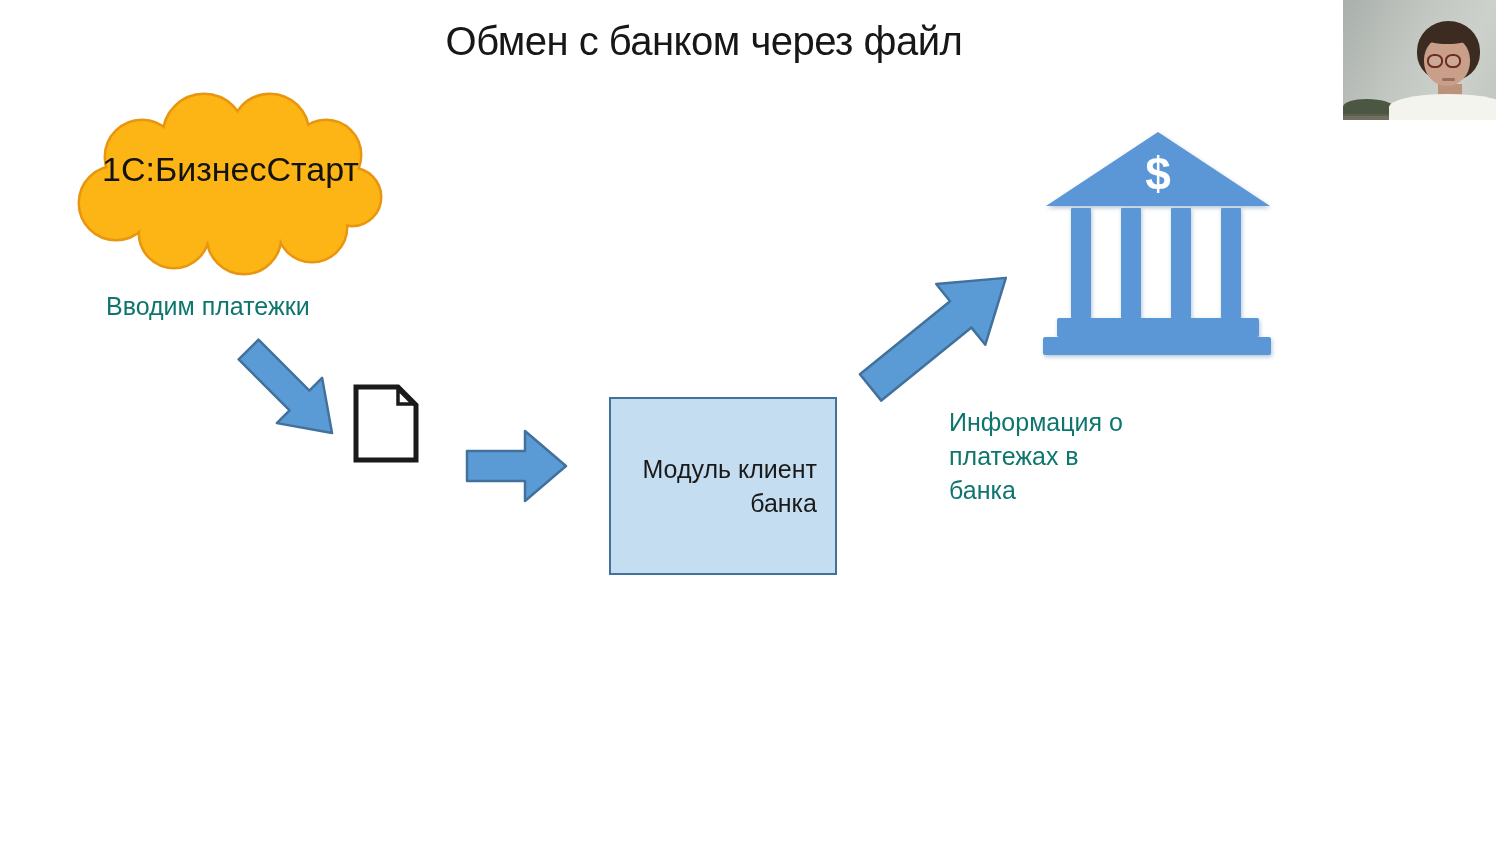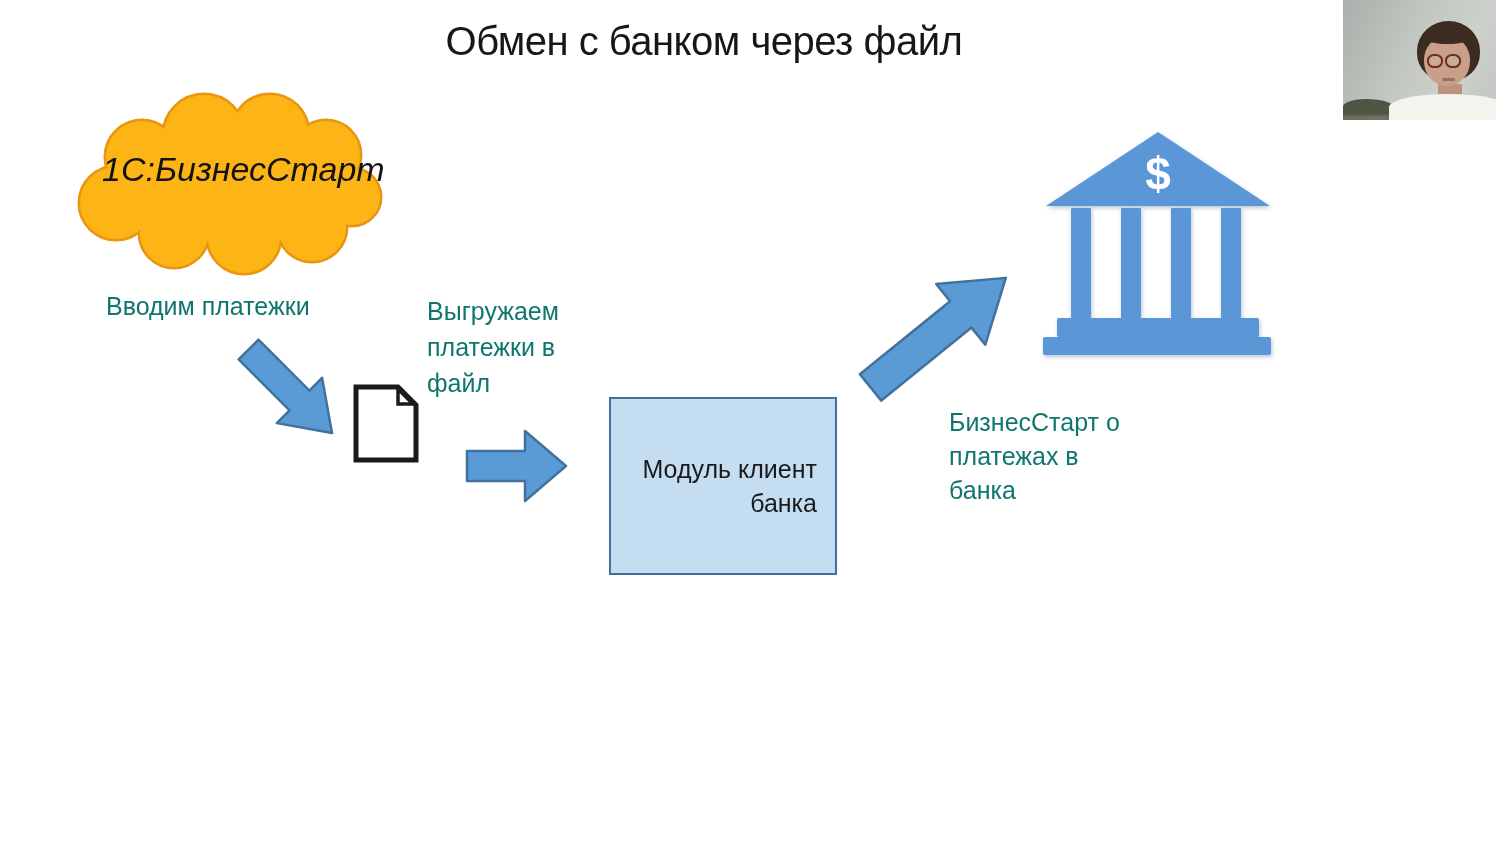--- a/index.html
+++ b/index.html
@@ -6,21 +6,21 @@
   #stage{
     position:relative;width:1496px;height:842px;background:#ffffff;
     overflow:hidden;font-family:"Liberation Sans",sans-serif;color:#1c1c1c;margin-left:14px;
   }
   .abs{position:absolute;}
   .slide-title{
     left:380px;top:18px;width:620px;text-align:center;
     font-size:40px;line-height:46px;color:#171717;letter-spacing:-0.5px;
   }
   .cloud-label{
-    left:88px;top:150px;font-size:34px;color:#131313;white-space:nowrap;font-style:italic;
+    left:88px;top:150px;font-size:34px;color:#131313;white-space:nowrap;
   }
   .body-label{font-size:25px;line-height:36px;color:#0f766e;white-space:pre-line;}
   .lbl-enter{left:92px;top:288px;}
   .lbl-export{left:413px;top:293px;}
   .lbl-info{left:935px;top:405px;line-height:34px;}
   .module-box{
     left:595px;top:397px;width:228px;height:178px;box-sizing:border-box;
     background:#c5ddf1;border:2px solid #41719c;
     display:flex;align-items:center;justify-content:center;text-align:right;
     font-size:25px;line-height:34px;color:#1a1a1a;padding:0 18px;
@@ -90,23 +90,20 @@
 
   <svg class="abs" style="left:207px;top:322px;" width="140" height="140" viewBox="0 0 140 140">
     <polygon points="10,56 82,56 82,38 128,70 82,102 82,84 10,84" transform="rotate(45 70 70)" stroke-width="2.5" stroke-linejoin="round" fill="#5B9BD5" stroke="#41719C"></polygon>
   </svg>
 
   <svg class="abs" style="left:338px;top:383px;" width="68" height="81" viewBox="0 0 68 81">
     <path d="M4,4 H46 L64,22 V77 H4 Z" stroke-width="5" stroke-linejoin="miter" fill="#FFFFFF" stroke="#1A1A1A"></path>
     <path d="M46,6 L46,21 L61,21 Z" stroke-width="3.5" stroke-linejoin="miter" fill="#FFFFFF" stroke="#1A1A1A"></path>
   </svg>
 
-  <div class="abs body-label lbl-export">Выгружаем
-платежки в
-файл</div>
 
   <svg class="abs" style="left:451px;top:428px;" width="104" height="77" viewBox="0 0 104 77">
     <polygon points="2,23 60,23 60,3 101,38 60,73 60,53 2,53" stroke-width="2.5" stroke-linejoin="round" fill="#5B9BD5" stroke="#41719C"></polygon>
   </svg>
 
   <div class="abs module-box">
     <span>Модуль клиент банка</span>
   </div>
 
   <svg class="abs" style="left:835px;top:255px;" width="180" height="155" viewBox="0 0 180 155">
@@ -117,21 +114,21 @@
     <polygon points="116,4 4,78 228,78" fill="#5B96D6"></polygon>
     <rect x="29" y="80" width="20" height="110" rx="1" fill="#5B96D6"></rect>
     <rect x="79" y="80" width="20" height="110" rx="1" fill="#5B96D6"></rect>
     <rect x="129" y="80" width="20" height="110" rx="1" fill="#5B96D6"></rect>
     <rect x="179" y="80" width="20" height="110" rx="1" fill="#5B96D6"></rect>
     <rect x="15" y="190" width="202" height="19" rx="2" fill="#5B96D6"></rect>
     <rect x="1" y="209" width="228" height="18" rx="2" fill="#5B96D6"></rect>
     <text x="116" y="62" text-anchor="middle" font-size="46" font-weight="600" fill="#ffffff">$</text>
   </svg>
 
-  <div class="abs body-label lbl-info">БизнесСтарт о
+  <div class="abs body-label lbl-info">Информация о
 платежах в
 банка</div>
 
   <div class="abs webcam">
     <div class="abs cam-plant"></div>
     <div class="abs cam-strip"></div>
     <div class="abs cam-neck"></div>
     <div class="abs cam-shirt"></div>
     <div class="abs cam-hair"></div>
     <div class="abs cam-face"></div>

